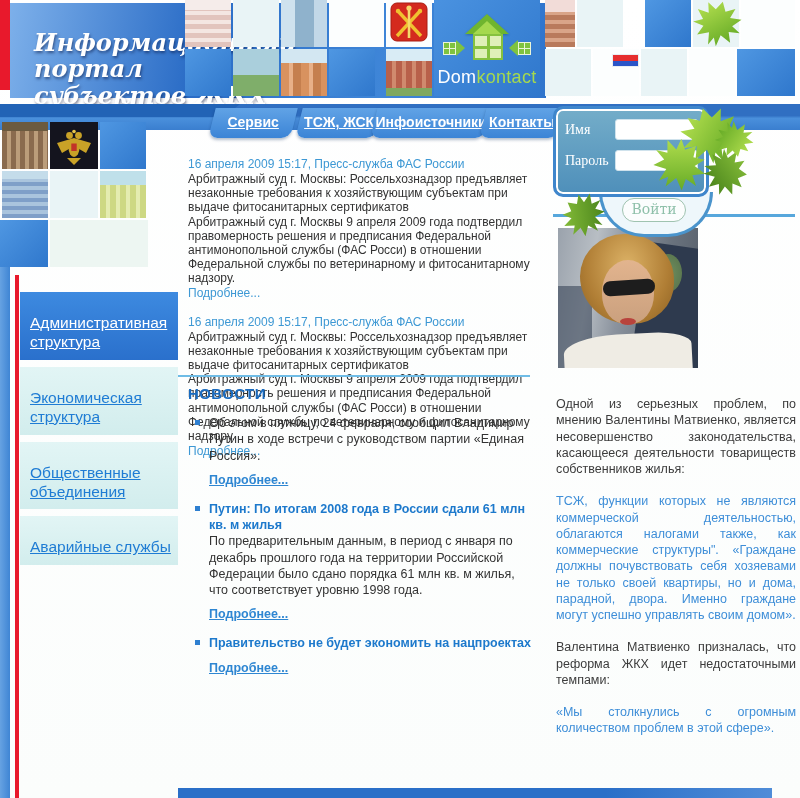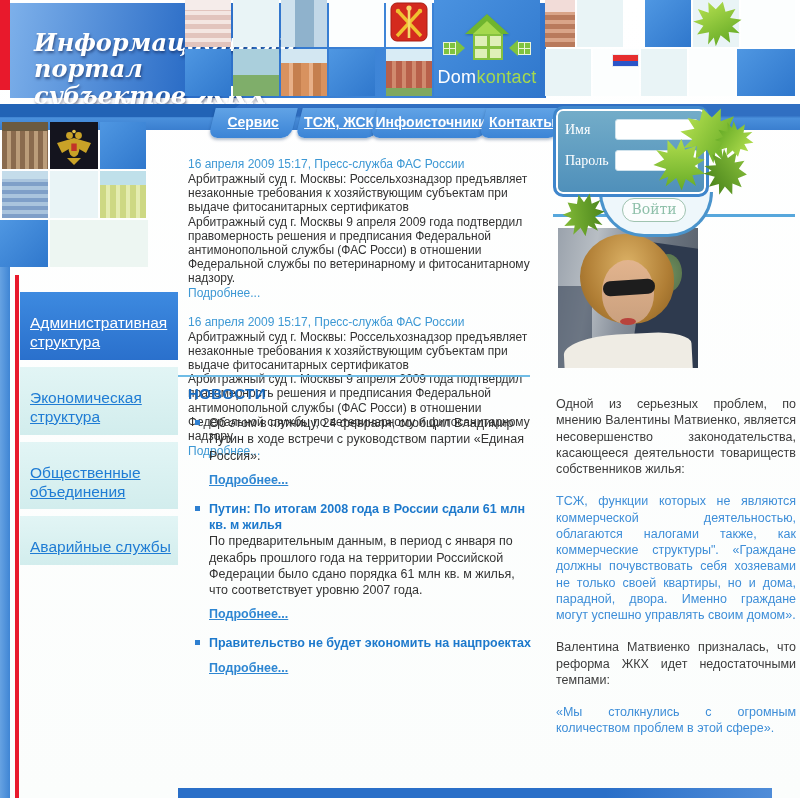--- a/index.html
+++ b/index.html
@@ -301,21 +301,21 @@
       <div>
         <div class="news-body">Об этом в пятницу, 24 февраля, сообщил Владимир Путин в ходе встречи с руководством партии «Единая Россия».</div>
         <a class="news-more">Подробнее...</a>
       </div>
     </div>
 
     <div class="news-item">
       <span class="news-bullet"></span>
       <div>
         <div class="news-title">Путин: По итогам 2008 года в России сдали 61 млн кв. м жилья</div>
-        <div class="news-body">По предварительным данным, в период с января по декабрь прошлого года на территории Российской Федерации было сдано порядка 61 млн кв. м жилья, что соответствует уровню 2007 года.</div>
+        <div class="news-body">По предварительным данным, в период с января по декабрь прошлого года на территории Российской Федерации было сдано порядка 61 млн кв. м жилья, что соответствует уровню 1998 года.</div>
         <a class="news-more">Подробнее...</a>
       </div>
     </div>
 
     <div class="news-item">
       <span class="news-bullet"></span>
       <div>
         <div class="news-title">Правительство не будет экономить на нацпроектах</div>
         <a class="news-more">Подробнее...</a>
       </div>

